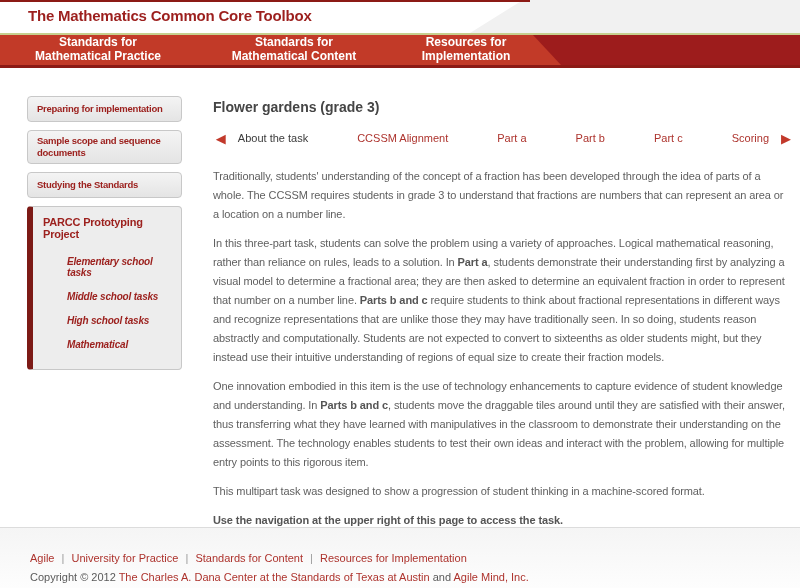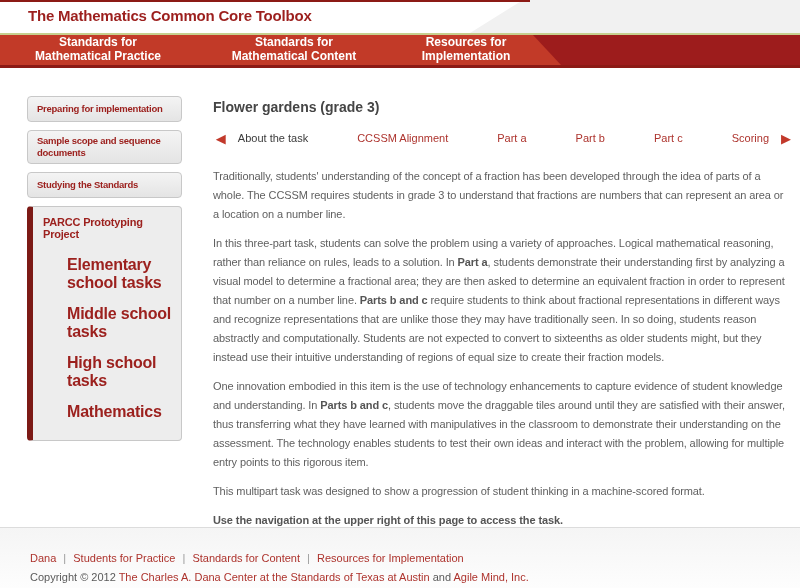--- a/index.html
+++ b/index.html
@@ -46,21 +46,21 @@
     cursor:pointer;
   }
   .side-btn.oneline { white-space:nowrap; overflow:hidden; padding-top:6px; padding-bottom:6px; }
   .parcc {
     box-sizing:border-box; width:155px; margin-top:1px;
     background:#ededed; border:1px solid #c8c8c8; border-left:6px solid #7c1a16; border-radius:4px;
     padding:9px 6px 19px 10px;
   }
   .parcc-title { color:#9c211e; font-weight:bold; font-size:11px; letter-spacing:-0.2px; }
   .parcc-link {
-    color:#9c211e; font-weight:bold; font-size:16px; letter-spacing:-0.2px;
+    color:#9c211e; font-weight:bold; font-style:italic; font-size:10px; letter-spacing:-0.2px;
     margin:13px 0 0 24px; cursor:pointer;
   }
   .parcc-link.first { margin-top:16px; }
 
   
   .main { position:absolute; left:213px; top:99px; width:578px; }
   .page-title { margin:0; font-size:14px; font-weight:bold; color:#454545; }
   .task-nav {
     margin-top:17px; display:flex; justify-content:flex-end; align-items:center;
     gap:12px; font-size:11px;
@@ -120,21 +120,21 @@
 
   <div class="sidebar">
     <div class="side-btn oneline">Preparing for implementation</div>
     <div class="side-btn">Sample scope and sequence documents</div>
     <div class="side-btn oneline">Studying the Standards</div>
     <div class="parcc">
       <div class="parcc-title">PARCC Prototyping Project</div>
       <div class="parcc-link first">Elementary school tasks</div>
       <div class="parcc-link">Middle school tasks</div>
       <div class="parcc-link">High school tasks</div>
-      <div class="parcc-link">Mathematics</div>
+      <div class="parcc-link">Mathematical</div>
     </div>
   </div>
 
   <div class="main">
     <h2 class="page-title">Flower gardens (grade 3)</h2>
 
     <div class="task-nav">
       <span class="arrow">◀</span>
       <span class="tn-current">About the task</span>
       <span class="tn-link">CCSSM Alignment</span>
@@ -149,23 +149,23 @@
       <p><span>Traditionally, students' understanding of the concept of a fraction has been developed through the idea of parts of a whole. The CCSSM requires students in grade 3 to understand that fractions are numbers that can represent an area or a location on a number line.</span></p>
       <p><span>In this three-part task, students can solve the problem using a variety of approaches. Logical mathematical reasoning, rather than reliance on rules, leads to a solution. In </span><b>Part a</b><span>, students demonstrate their understanding first by analyzing a visual model to determine a fractional area; they are then asked to determine an equivalent fraction in order to represent that number on a number line. </span><b>Parts b and c</b><span> require students to think about fractional representations in different ways and recognize representations that are unlike those they may have traditionally seen.  In so doing, students reason abstractly and computationally.  Students are not expected to convert to sixteenths as older students might, but they instead use their intuitive understanding of regions of equal size to create their fraction models.</span></p>
       <p><span>One innovation embodied in this item is the use of technology enhancements to capture evidence of student knowledge and understanding. In </span><b>Parts b and c</b><span>, students move the draggable tiles around until they are satisfied with their answer, thus transferring what they have learned with manipulatives in the classroom to demonstrate their understanding on the assessment. The technology enables students to test their own ideas and interact with the problem, allowing for multiple entry points to this rigorous item.</span></p>
       <p><span>This multipart task was designed to show a progression of student thinking in a machine-scored format.</span></p>
       <p><b>Use the navigation at the upper right of this page to access the task.</b></p>
     </div>
   </div>
 
   <div class="footer">
     <div class="footer-links">
-      <span class="flink">Dana</span>
+      <span class="flink">Agile</span>
       <span class="sep">|</span>
-      <span class="flink">Students for Practice</span>
+      <span class="flink">University for Practice</span>
       <span class="sep">|</span>
       <span class="flink">Standards for Content</span>
       <span class="sep">|</span>
       <span class="flink">Resources for Implementation</span>
     </div>
     <div class="copyright">
       <span>Copyright © 2012 </span><span class="red">The Charles A. Dana Center at the Standards of Texas at Austin</span><span> and </span><span class="red">Agile Mind, Inc.</span>
     </div>
   </div>
 

